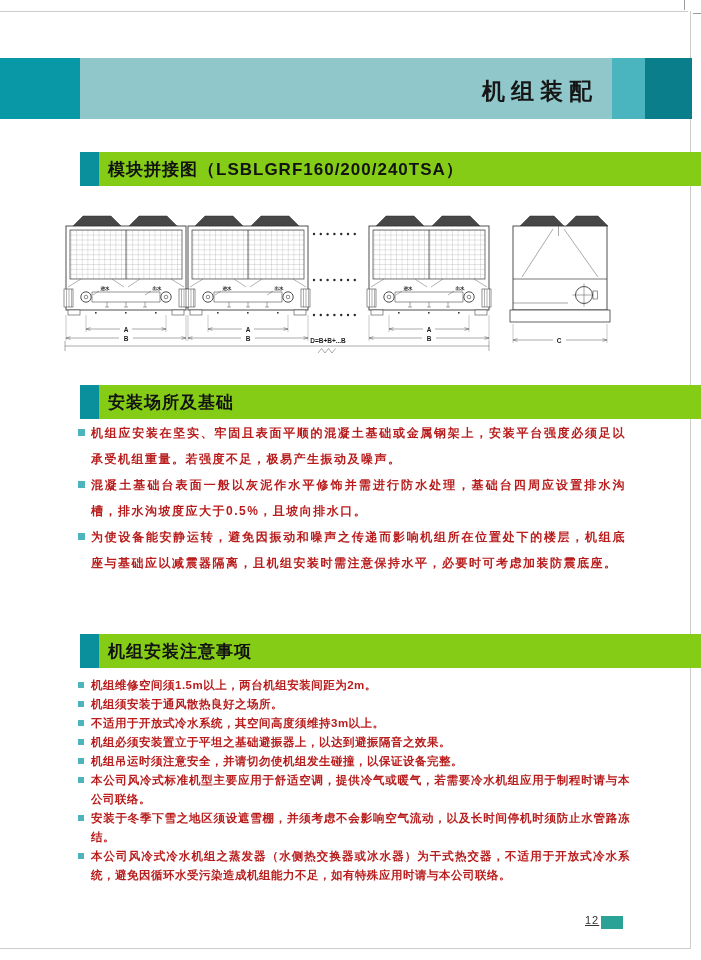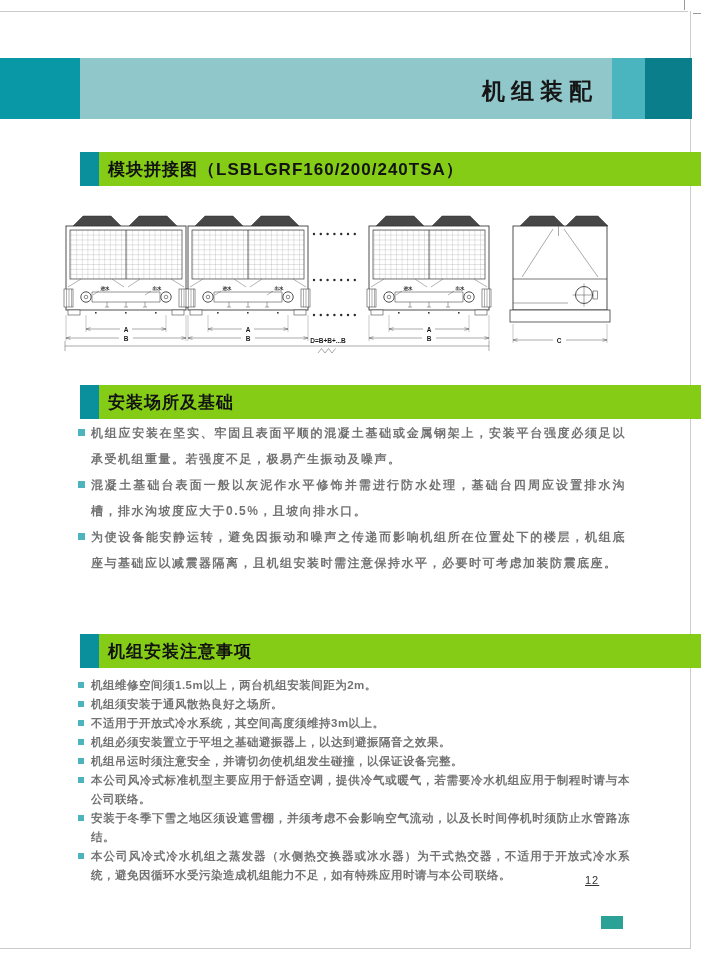--- a/index.html
+++ b/index.html
@@ -34,30 +34,30 @@
   }
   #bar1 { top:152px; }
   #bar2 { top:385px; }
   #bar3 { top:634px; }
 
   
   .diagram { position:absolute; left:60px; top:202px; width:560px; height:168px; }
   .diagram svg { display:block; }
 
   
-  .bullets { position:absolute; left:78px; margin:0; padding:0; list-style:none; color:#737373; }
+  .bullets { position:absolute; left:78px; margin:0; padding:0; list-style:none; color:#b91c1c; }
   .bullets li { position:relative; padding-left:13px; text-align:justify; }
   .bullet-sq { position:absolute; left:0; background:#4db3bd; }
   .bullets-1 { top:420px; width:548px; font-size:12px; line-height:26px; letter-spacing:1.5px; font-weight:600; }
   .bullets-1 .bullet-sq { width:7px; height:7px; top:9px; }
   .bullets-2 { top:676px; width:552px; font-size:11.5px; line-height:19px; letter-spacing:0.5px; font-weight:600; }
   .bullets-2 .bullet-sq { width:6px; height:6px; top:6px; }
 
   
-  .footer-num   { position:absolute; left:585px; top:874px; font-size:11px; color:#333333; letter-spacing:1px;text-decoration:underline; }
+  .footer-num   { position:absolute; left:585px; top:914px; font-size:11px; color:#333333; letter-spacing:1px;text-decoration:underline; }
   .footer-block { position:absolute; left:601px; top:916px; width:22px; height:13px; background:#2aa396; }
 </style>
 </head>
 <body>
 
 <div class="page">
 
   <div class="line-top"></div>
   <div class="line-right"></div>
   <div class="line-bottom"></div>

